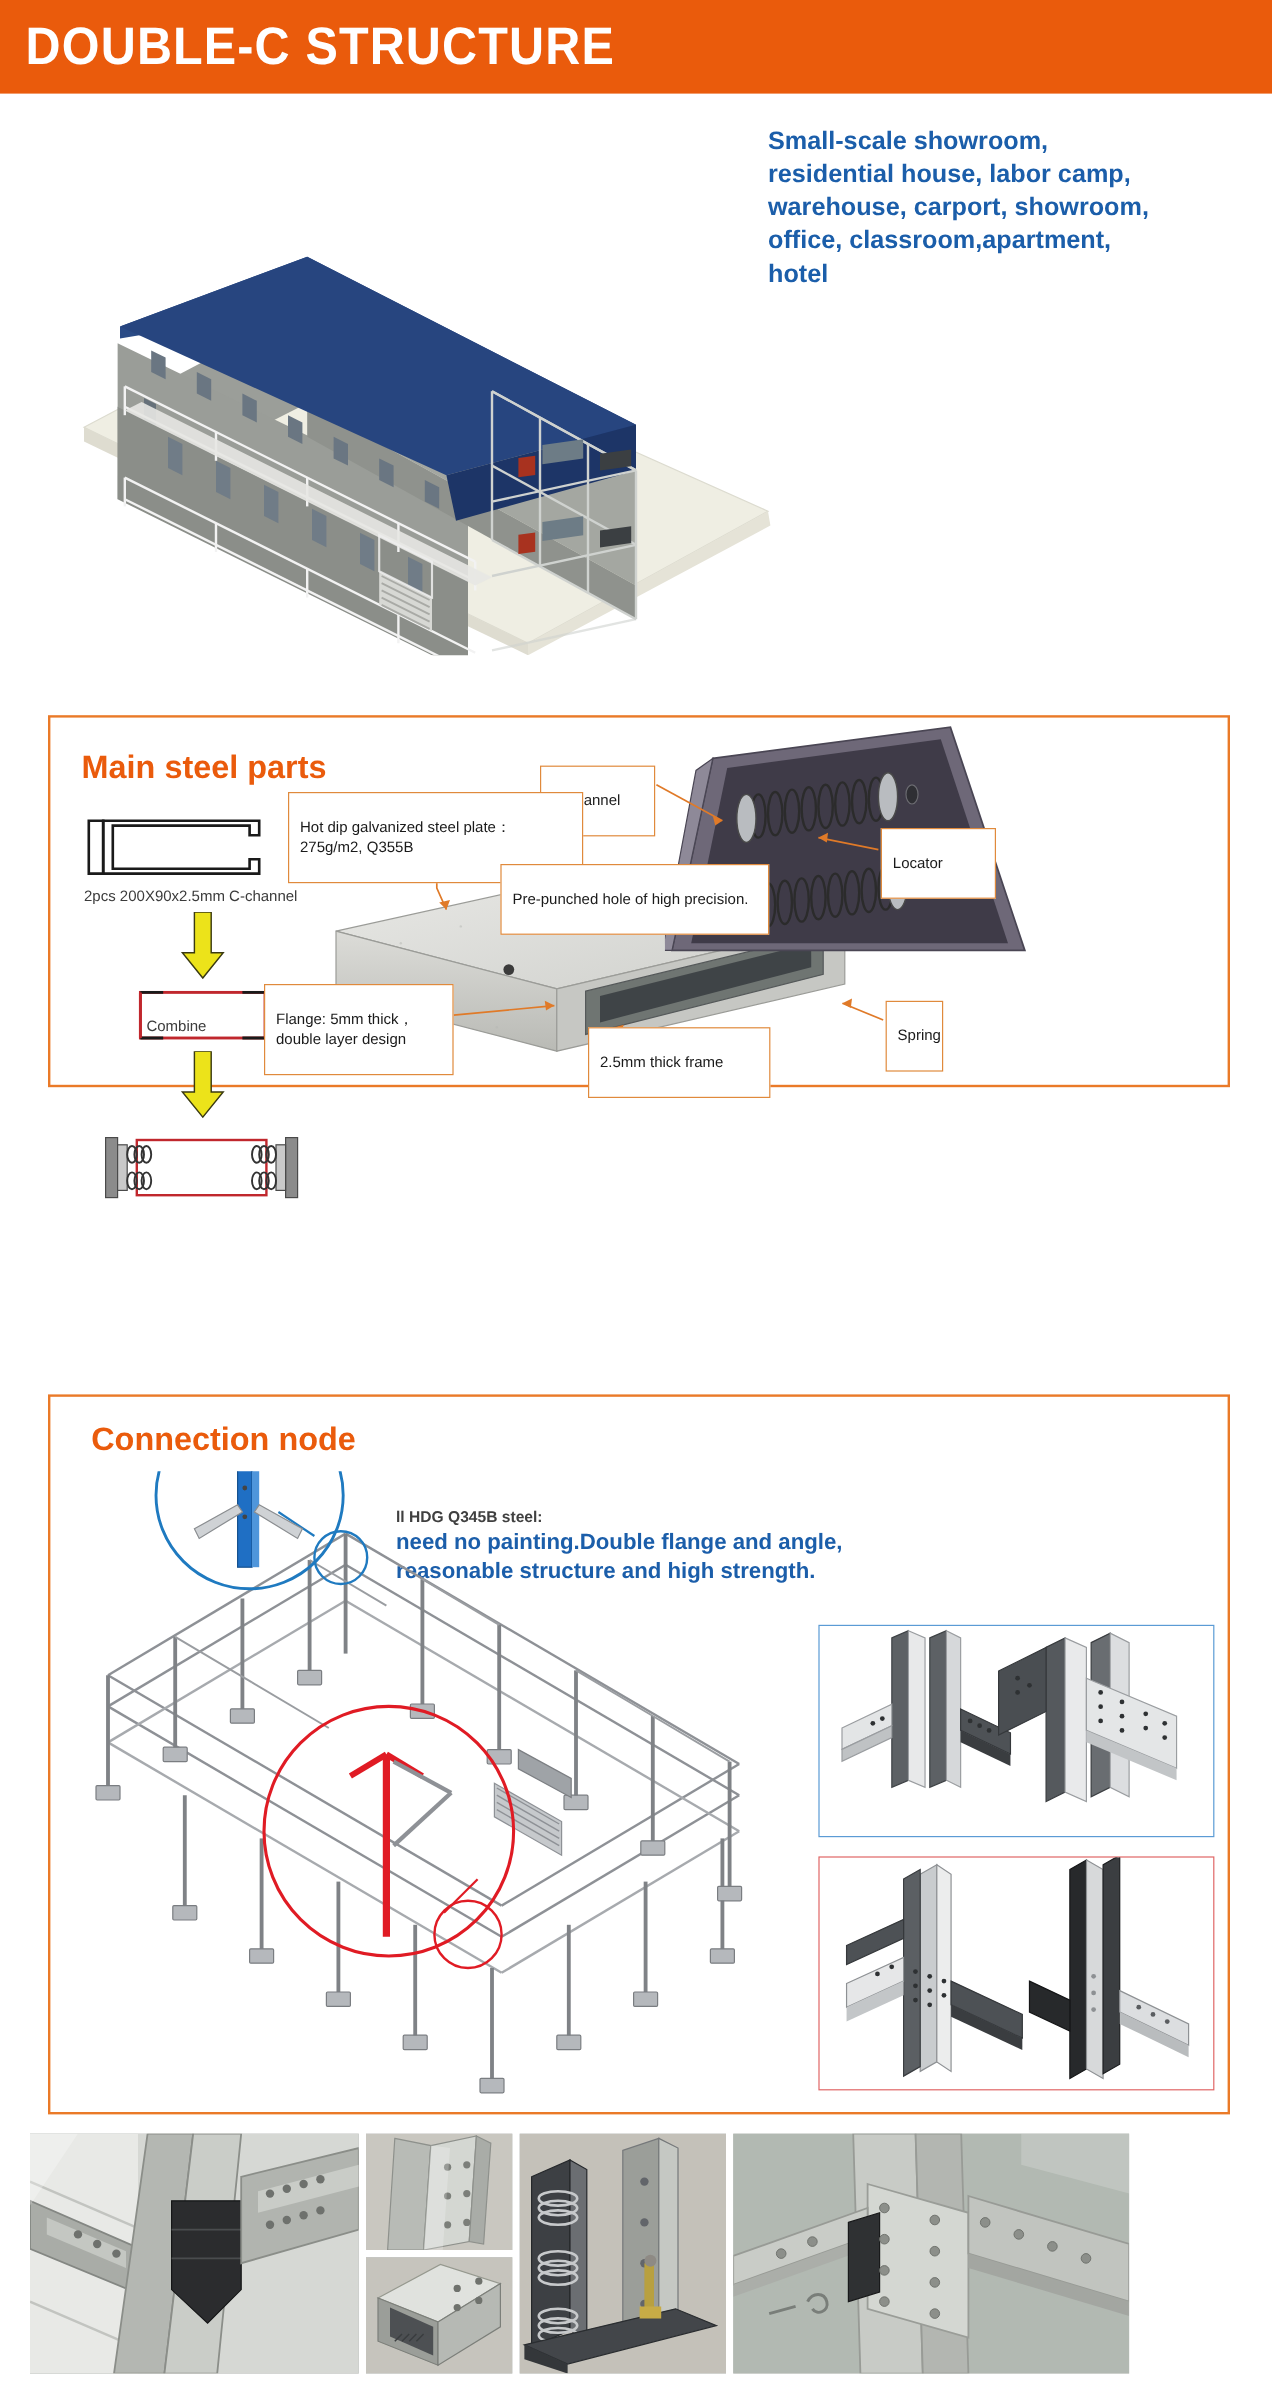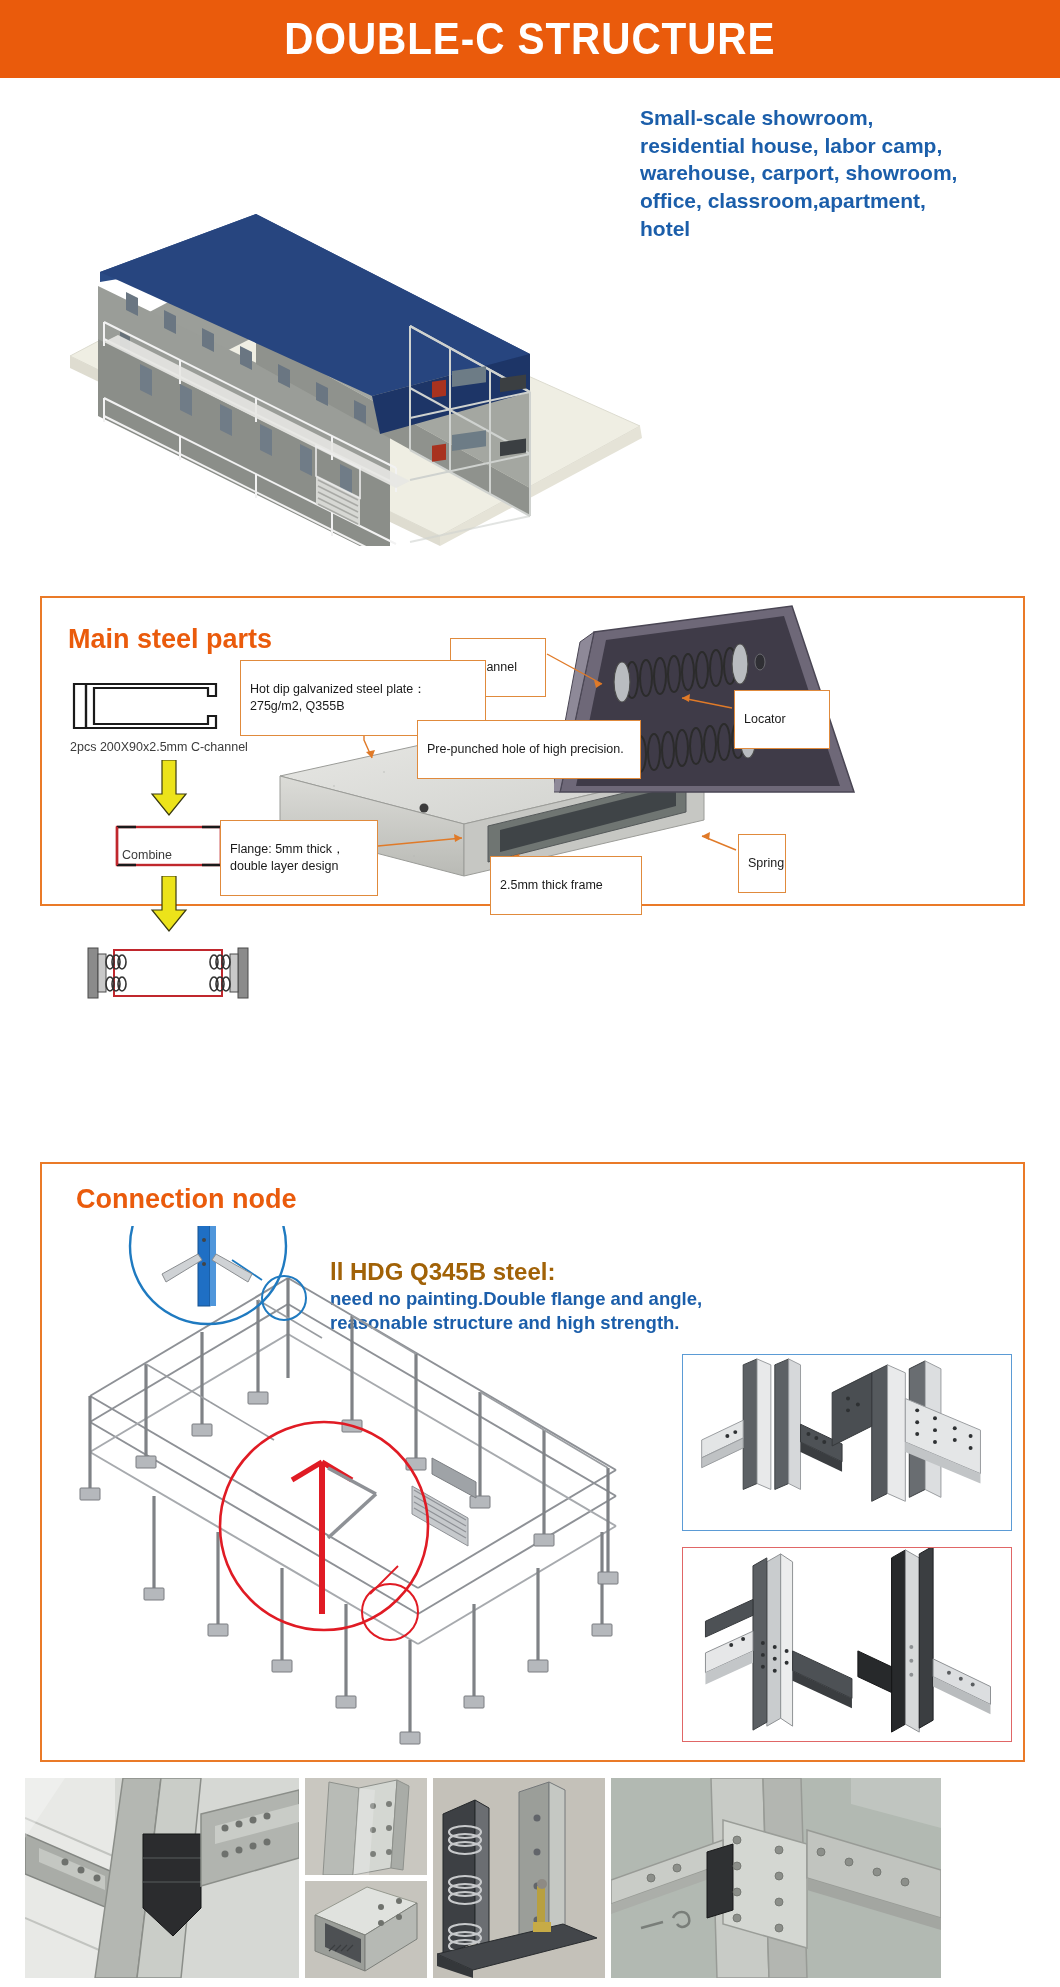--- a/index.html
+++ b/index.html
@@ -11,21 +11,21 @@
     position: relative;
     font-family: "Liberation Sans", sans-serif;
     overflow: hidden;
   }
 
   
   #header-banner {
     position: absolute; left: 0; top: 0;
     width: 1060px; height: 78px;
     background: #ea5b0c;
-    display: flex; align-items: center; justify-content: center;
+    display: flex; align-items: center; justify-content: flex-start;
   }
   #header-title {
     color: #ffffff;
     font-family: "Liberation Sans Narrow", "Liberation Sans", sans-serif;
     font-size: 44px;
     font-weight: bold;
     letter-spacing: 1px;
     transform: scaleX(0.92);
     white-space: nowrap;
   }
@@ -103,21 +103,21 @@
     position: absolute; left: 80px; top: 250px;
     font-size: 12.5px; color: #3b3b3b;
   }
 
   
   #node-text-block {
     position: absolute; left: 288px; top: 92px;
     width: 460px; line-height: 1.3;
   }
   #node-heading {
-    color: #a16207; font-size: 24px; font-weight: bold;
+    color: #404040; font-size: 13px; font-weight: bold;
   }
   .node-line { color: #1b5eaa; font-size: 18.5px; font-weight: bold; }
 
   .detail-panel {
     position: absolute;
     background: #fff;
     box-sizing: border-box;
   }
   #detail-panel-top { left: 640px; top: 190px; width: 330px; height: 177px; border: 1.5px solid #5b9bd5; }
   #detail-panel-bottom { left: 640px; top: 383px; width: 330px; height: 195px; border: 1.5px solid #e06666; }

